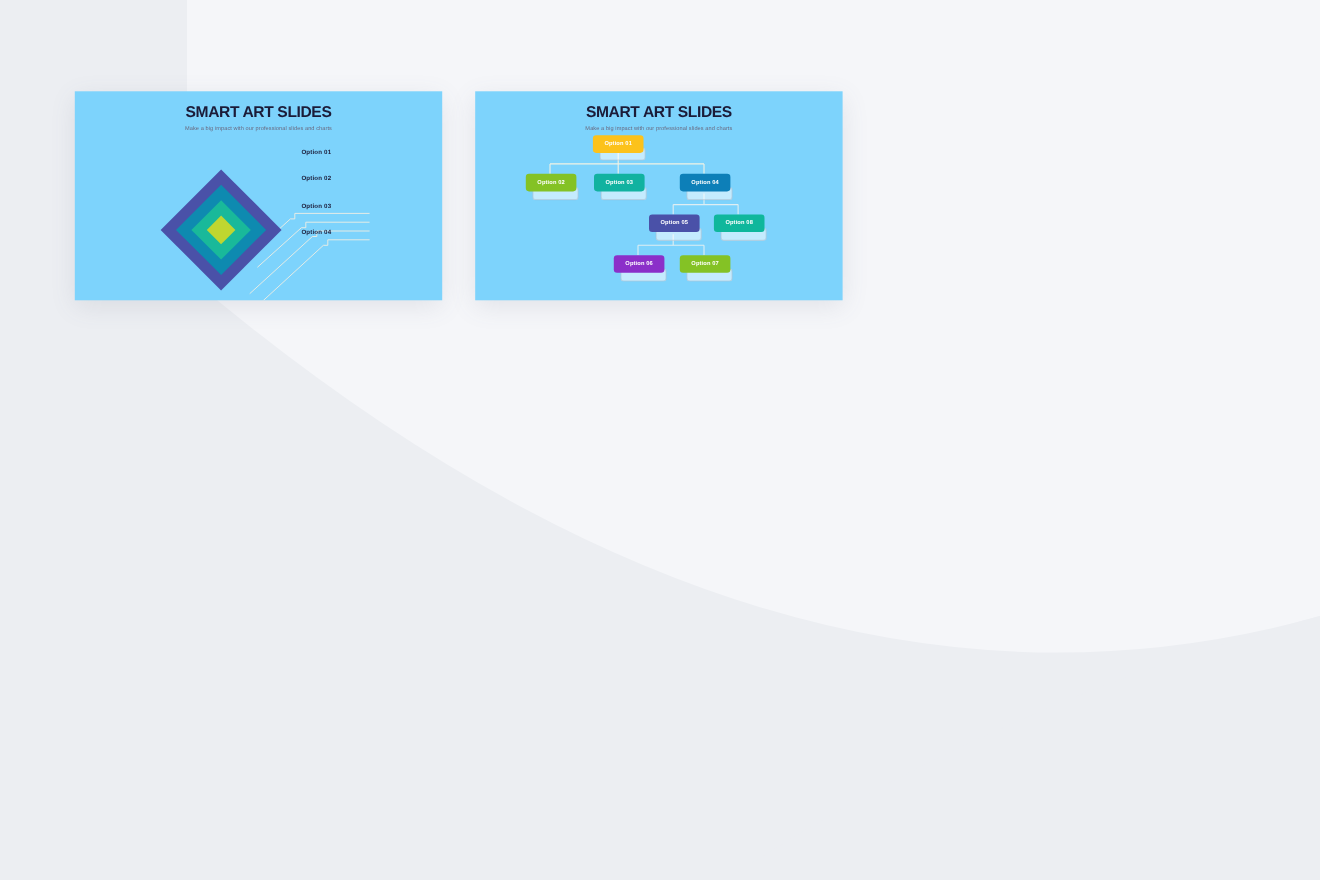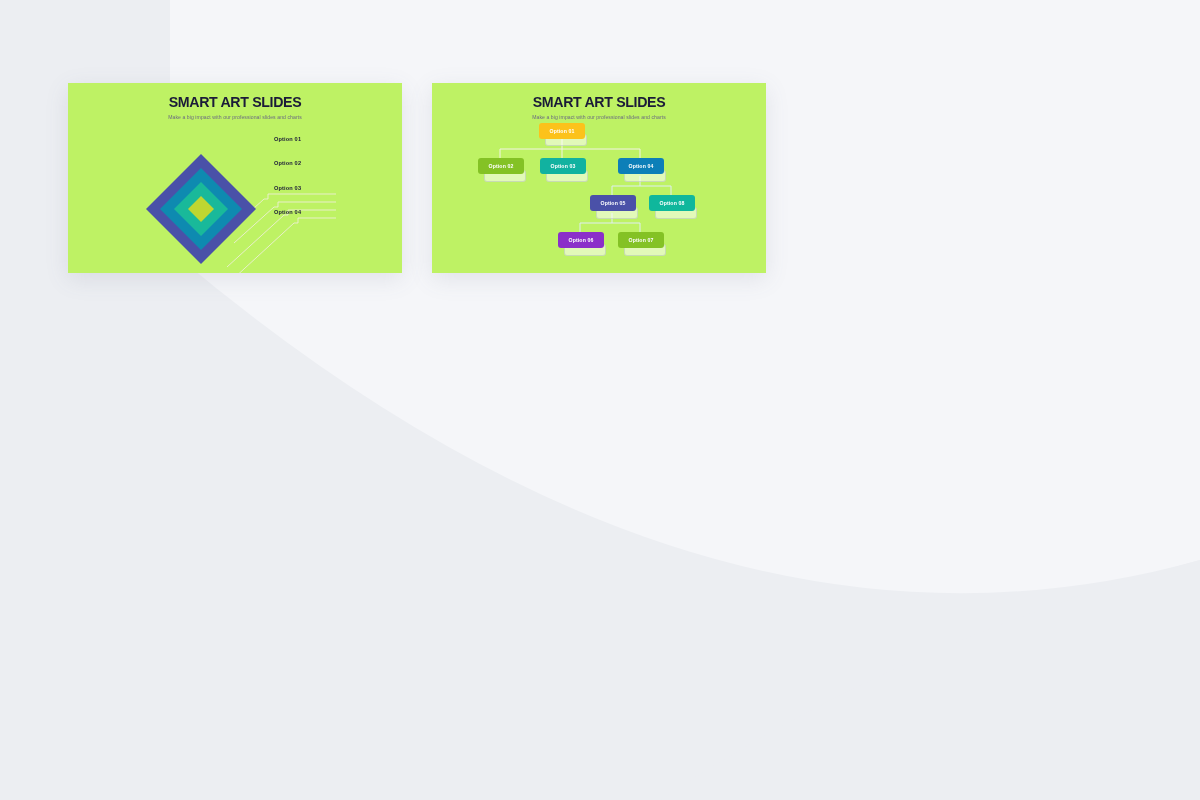--- a/index.html
+++ b/index.html
@@ -19,21 +19,21 @@
   #bg-layer {
     position: absolute;
     inset: 0;
     width: 1200px;
     height: 800px;
   }
 
   
   .slide {
     position: absolute;
-    background: #bef264;
+    background: #7dd3fc;
     box-shadow: 0 6px 22px rgba(90, 100, 125, 0.13);
   }
   #slide-left {
     left: 68px;
     top: 83px;
     width: 334px;
     height: 190px;
   }
   #slide-right {
     left: 432px;

